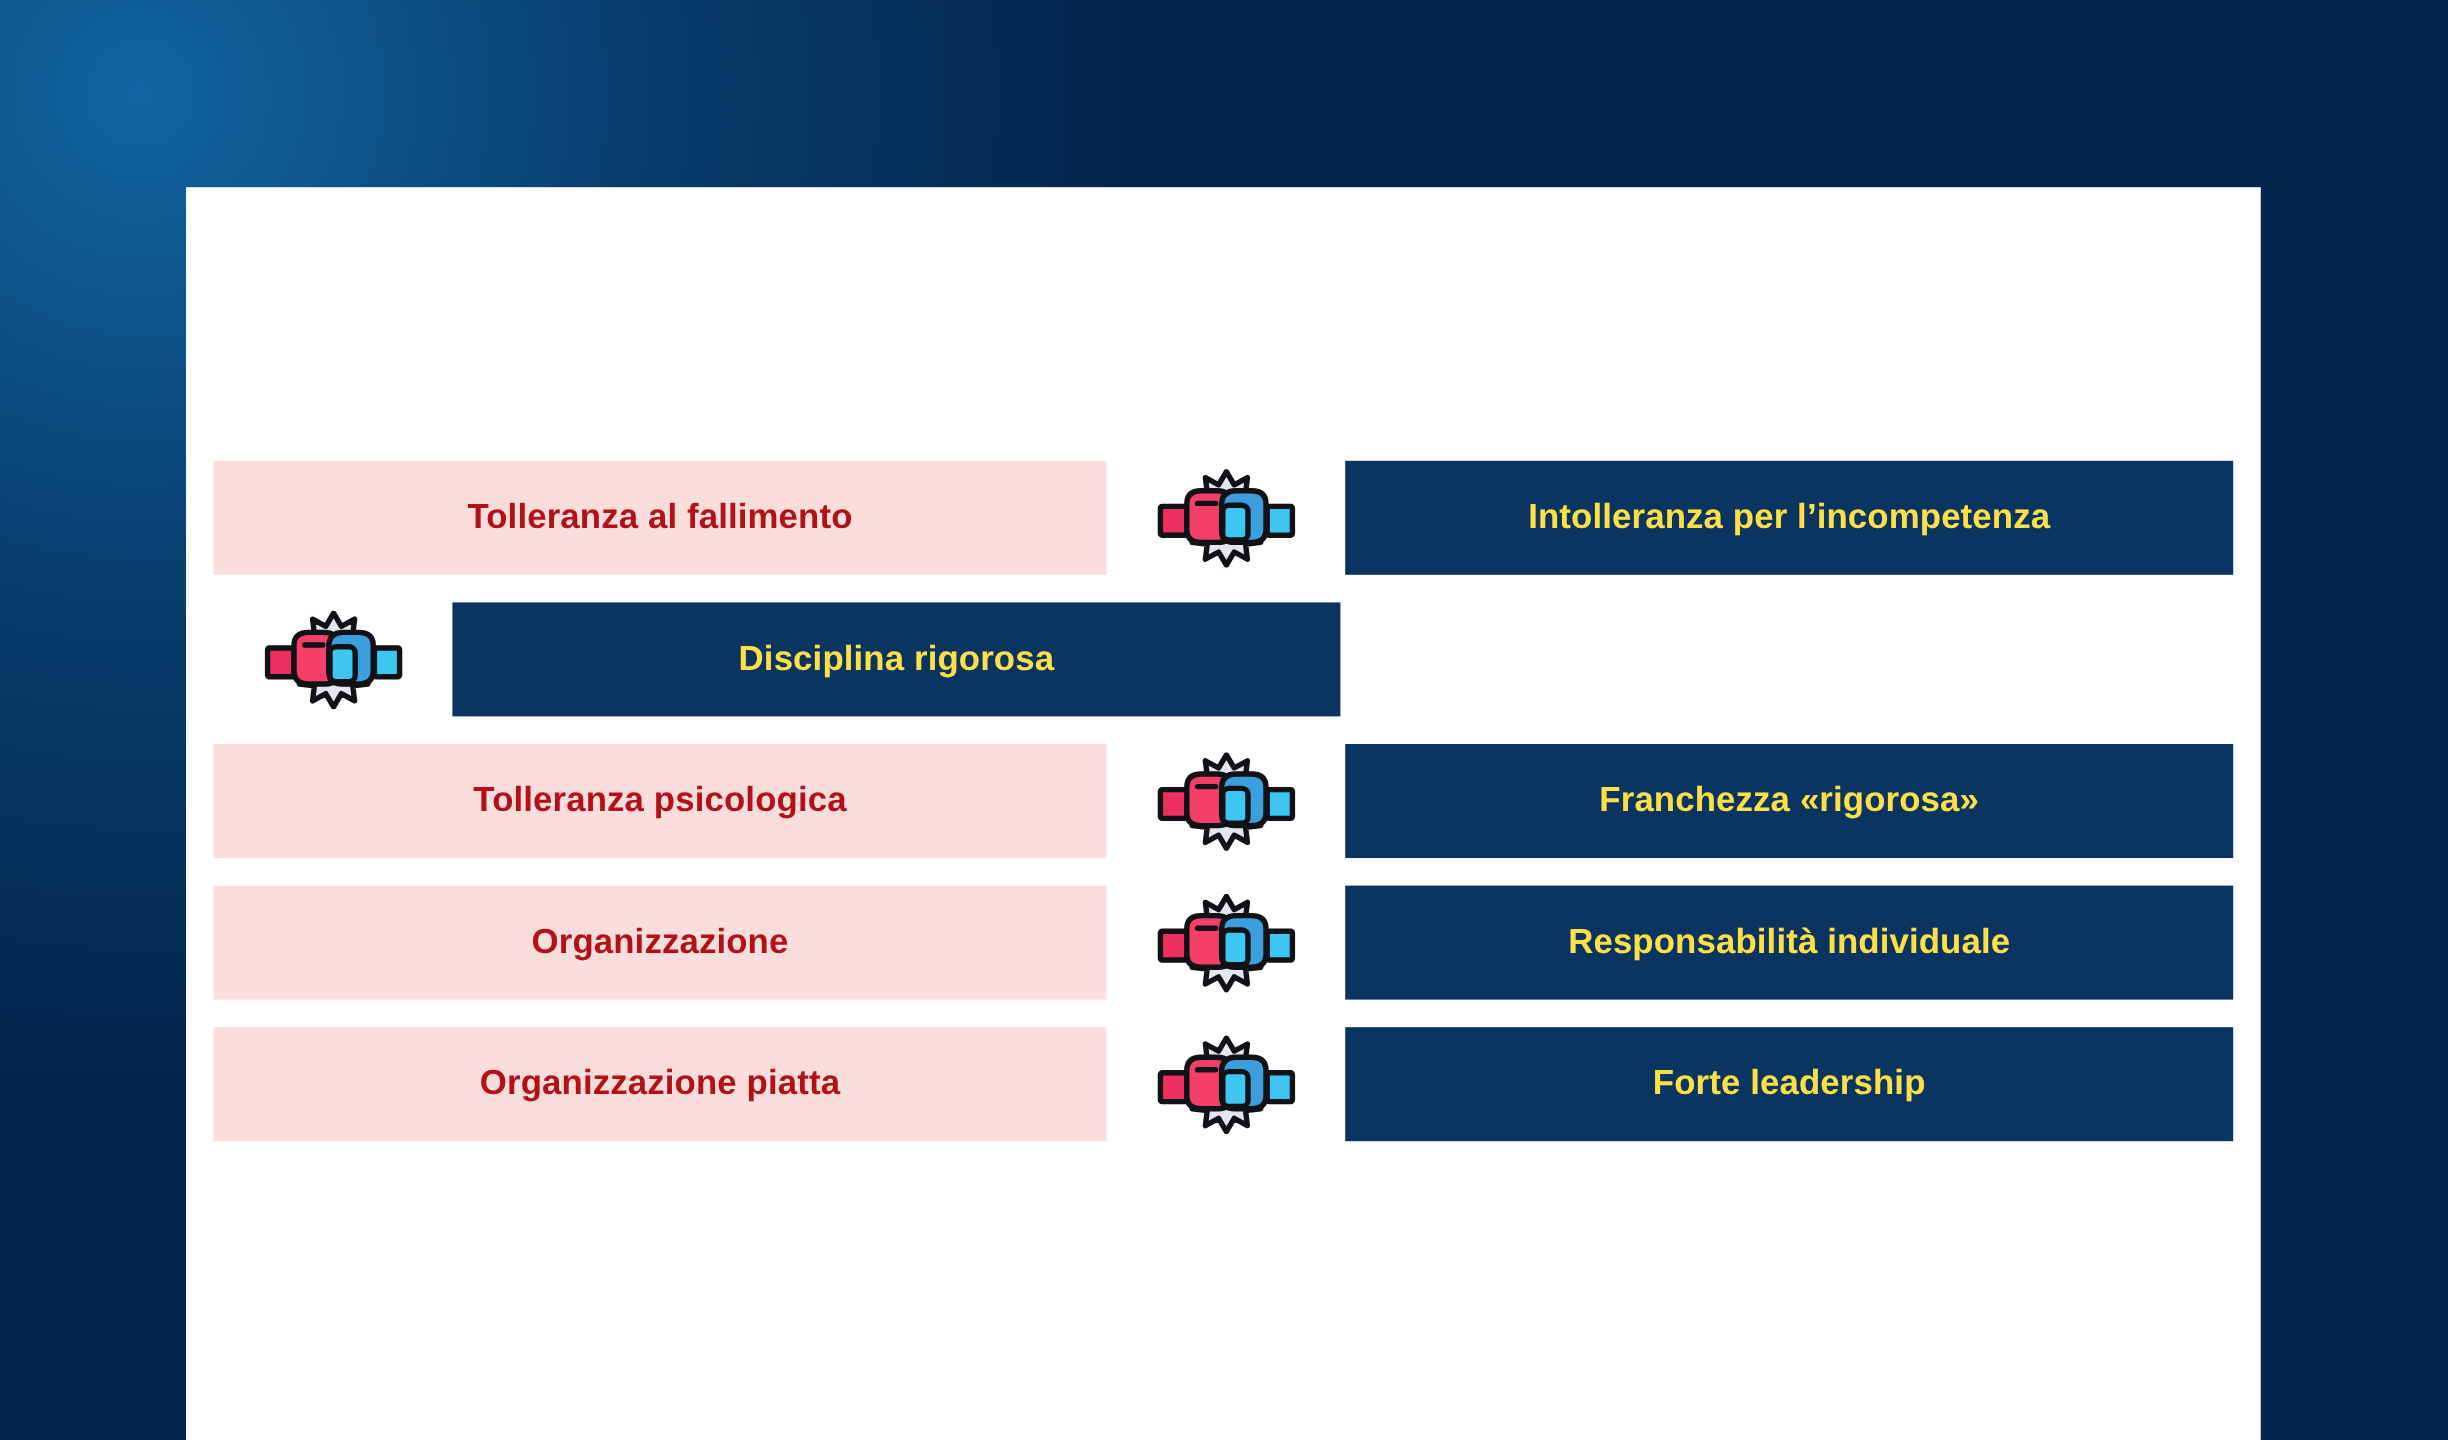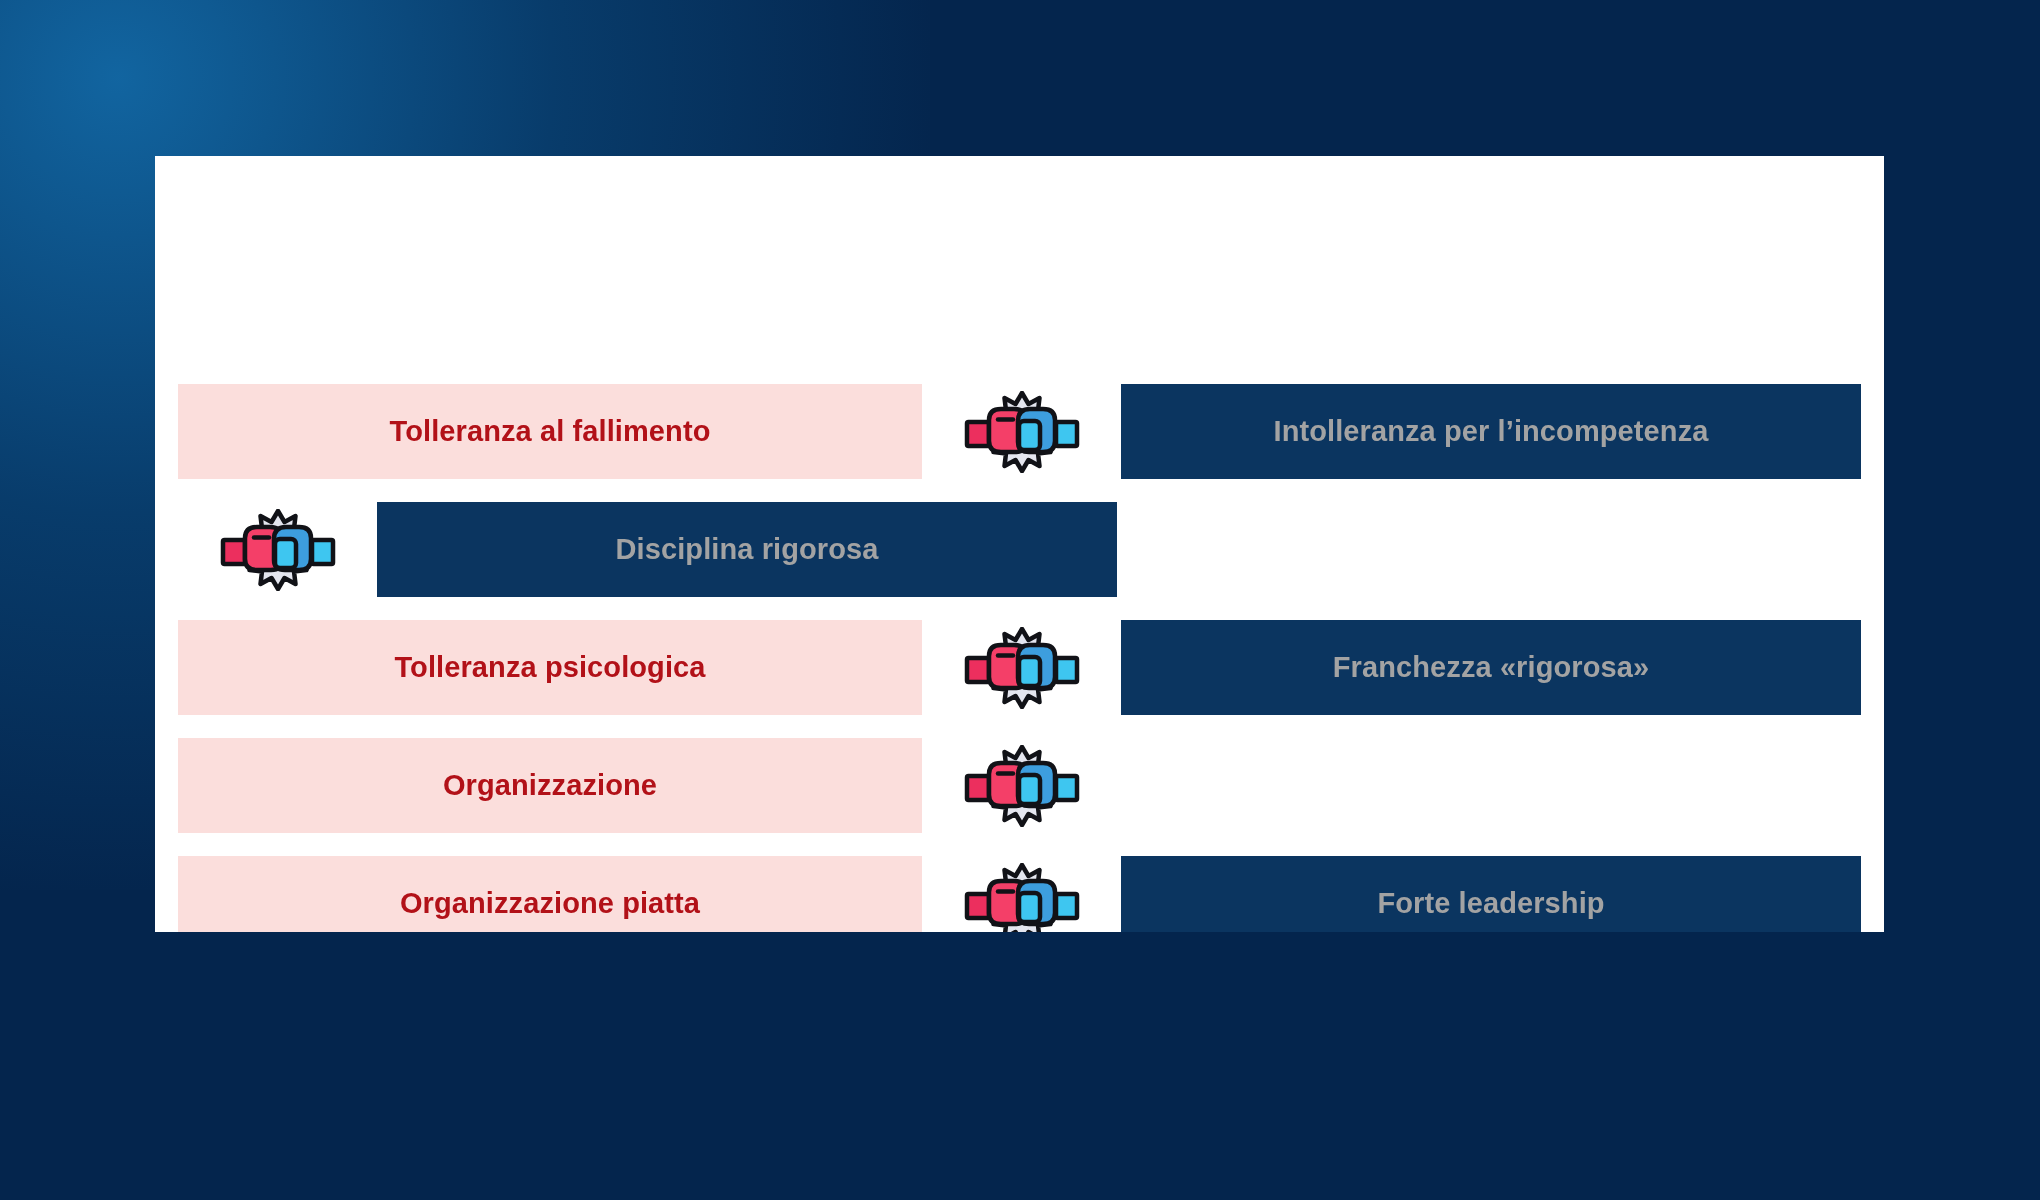--- a/index.html
+++ b/index.html
@@ -11,21 +11,21 @@
   }
 
   body {
     font-family: "Liberation Sans", sans-serif;
     background: #04254d;
   }
 
   #slide {
     position: relative;
     width: 2040px;
-    height: 932px;
+    height: 1200px;
     background:
       linear-gradient(115deg,
         #0a5c96 0%,
         #095184 18%,
         #07406c 38%,
         #053055 58%,
         #042b4c 74%,
         #032banchor 80%,
         #032847 100%);
     overflow: hidden;
@@ -103,21 +103,21 @@
 
   .cell-icon svg { display: block; }
 
   .cell-right {
     width: 740px;
     margin-left: 0;
     background: #0b3560;
   }
 
   .cell-right .cell-text {
-    color: #a3a3a3;
+    color: #fde047;
     font-size: 29px;
     font-weight: bold;
     letter-spacing: 0.1px;
     white-space: nowrap;
   }
 </style>
 </head>
 <body>
 
 <div id="slide">
@@ -205,20 +205,23 @@
             <path d="M118 4 l13 22 22-12 -3 25 25 3 -17 18 20 15 -25 7 10 23 -25 -4 -3 25 -17-18 -17 18 -3-25 -25 4 10-23 -25-7 20-15 -17-18 25-3 -3-25 22 12z" fill="#e4e6ef" stroke="#111217" stroke-width="9" stroke-linejoin="round"></path>
             <path d="M118 160 l-13-22 -22 12 3-25 -25-3 17-18 -20-15 25-7 -10-23 25 4 3-25 17 18 17-18 3 25 25-4 -10 23 25 7 -20 15 17 18 -25 3 3 25 -22-12z" fill="#e4e6ef" stroke="#111217" stroke-width="9" stroke-linejoin="round"></path>
             <rect x="8" y="62" width="44" height="48" rx="3" fill="#ec2f5e" stroke="#111217" stroke-width="9"></rect>
             <path d="M52 58 q0-22 24-22 h26 q24 0 24 24 v42 q0 20-22 20 h-28 q-24 0-24-22z" fill="#f43f68" stroke="#111217" stroke-width="9" stroke-linejoin="round"></path>
             <path d="M70 57 h30" fill="none" stroke="#111217" stroke-width="9" stroke-linecap="round"></path>
             <path d="M184 58 q0-22-24-22 h-26 q-24 0-24 24 v42 q0 20 22 20 h28 q24 0 24-22z" fill="#3d9ede" stroke="#111217" stroke-width="9" stroke-linejoin="round"></path>
             <rect x="112" y="60" width="42" height="58" rx="10" fill="#3ec6f0" stroke="#111217" stroke-width="9" stroke-linejoin="round"></rect>
             <rect x="186" y="62" width="42" height="48" rx="3" fill="#3ec6f0" stroke="#111217" stroke-width="9"></rect>
           </svg>
         </div>
+        <div class="cell cell-right">
+          <span class="cell-text">Responsabilità individuale</span>
+        </div>
       </div>
 
       <div class="pair-row">
         <div class="cell cell-left">
           <span class="cell-text">Organizzazione piatta</span>
         </div>
         <div class="cell-icon">
           <svg width="118" height="82" viewBox="0 0 236 164" aria-hidden="true">
             <path d="M118 4 l13 22 22-12 -3 25 25 3 -17 18 20 15 -25 7 10 23 -25 -4 -3 25 -17-18 -17 18 -3-25 -25 4 10-23 -25-7 20-15 -17-18 25-3 -3-25 22 12z" fill="#e4e6ef" stroke="#111217" stroke-width="9" stroke-linejoin="round"></path>
             <path d="M118 160 l-13-22 -22 12 3-25 -25-3 17-18 -20-15 25-7 -10-23 25 4 3-25 17 18 17-18 3 25 25-4 -10 23 25 7 -20 15 17 18 -25 3 3 25 -22-12z" fill="#e4e6ef" stroke="#111217" stroke-width="9" stroke-linejoin="round"></path>

